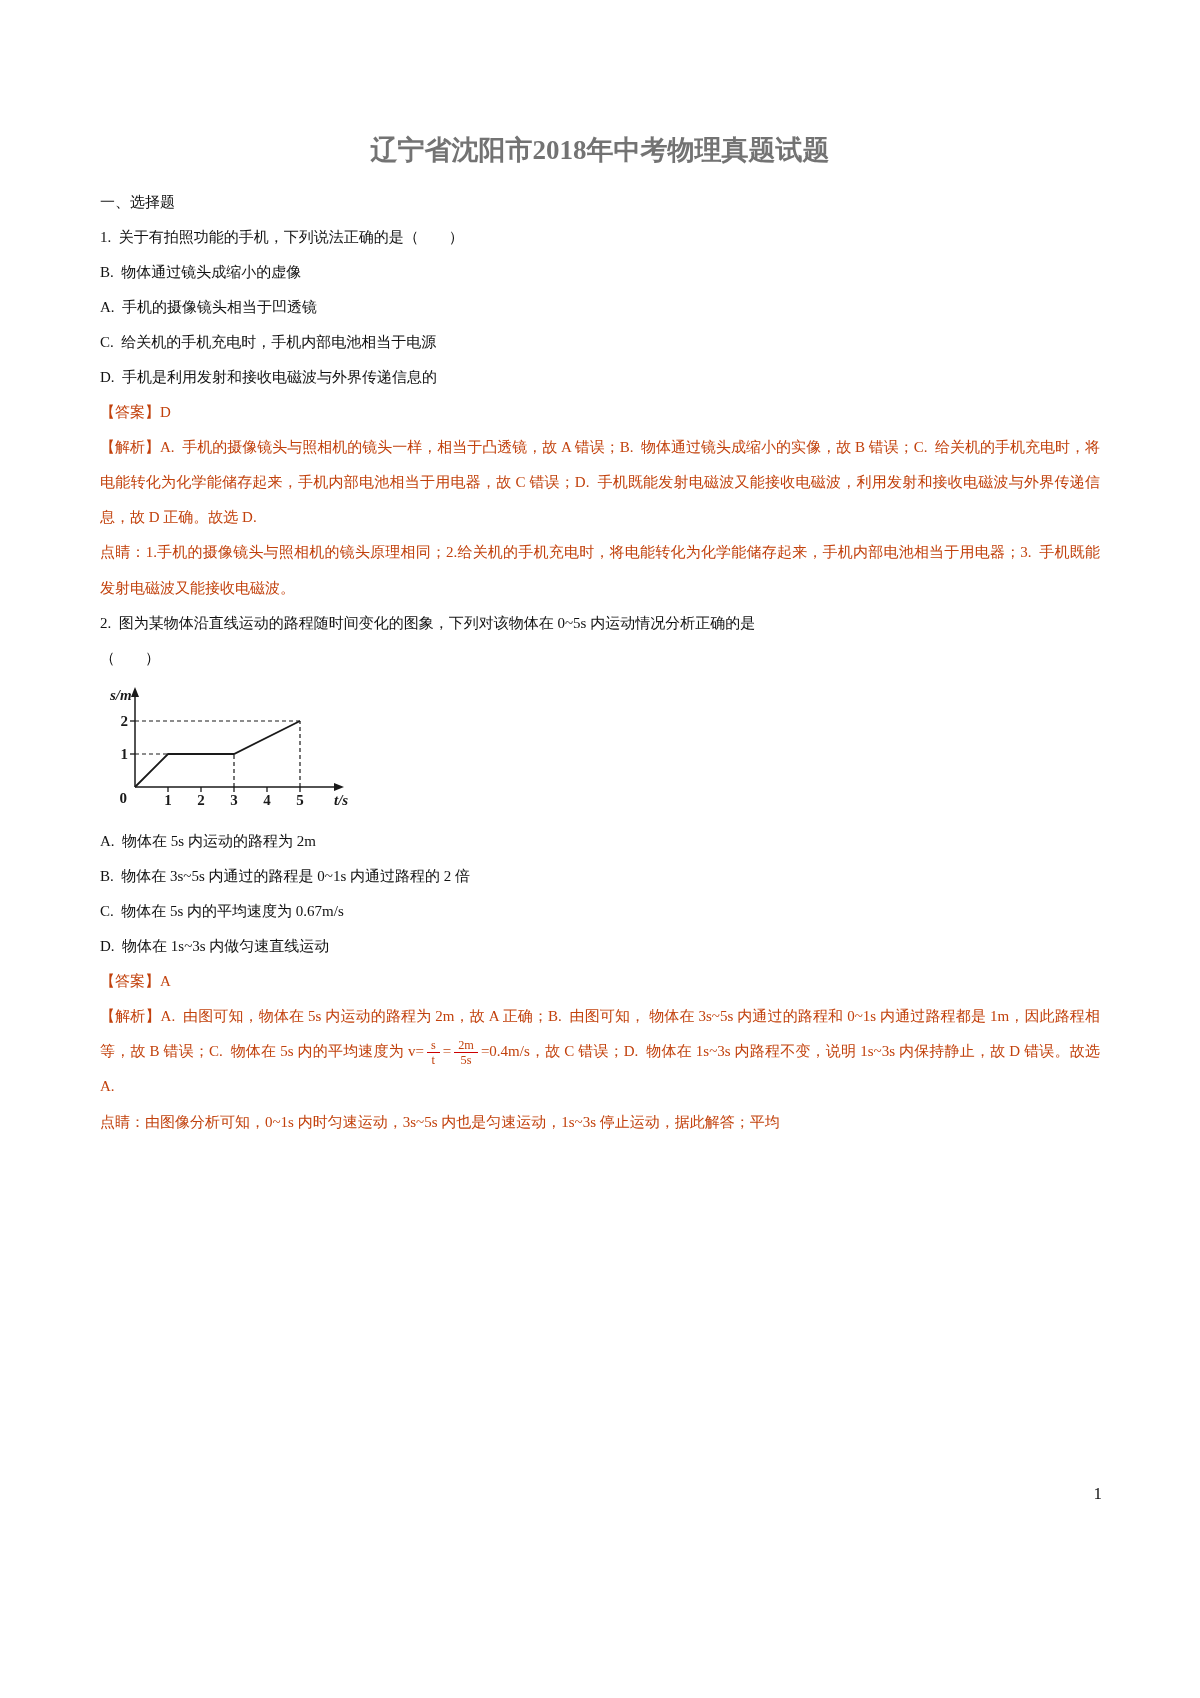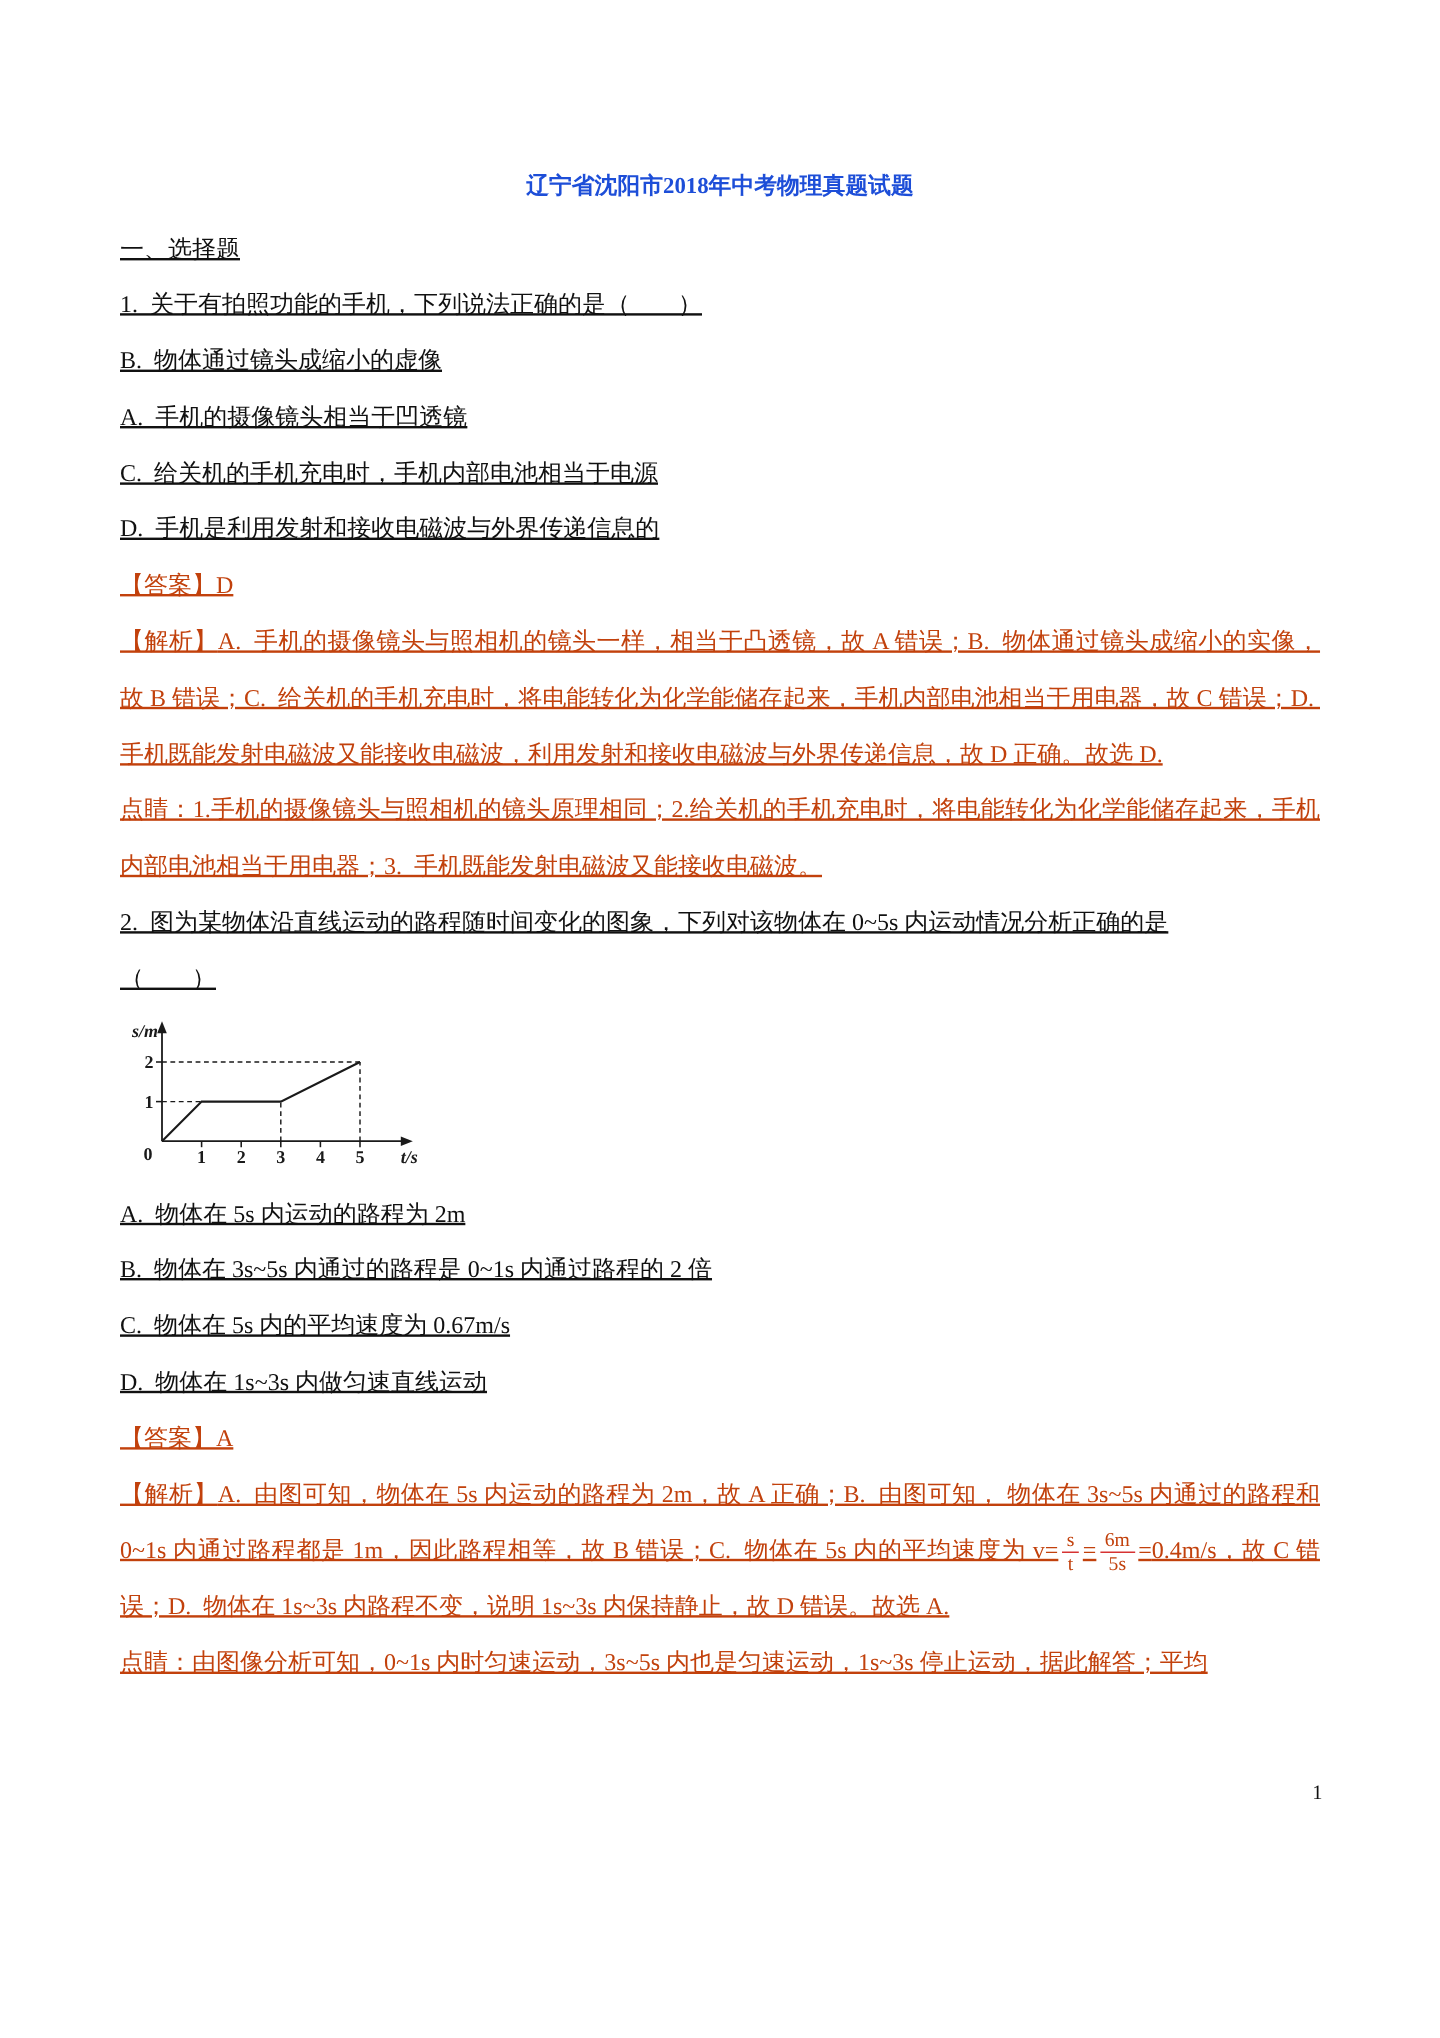--- a/index.html
+++ b/index.html
@@ -8,27 +8,27 @@
     height: 1698px;
     background: #ffffff;
     color: #111111;
     font-family: "Liberation Serif", "DejaVu Serif", serif;
     position: relative;
     overflow: hidden;
   }
   .page { padding: 126px 100px 0 100px; }
   .doc-title {
     text-align: center;
-    color: #1d4ed8;
-    font-size: 19px;
+    color: #737373;
+    font-size: 27px;
     font-weight: bold;
-    margin: 16px 0 14px 0;
+    margin: 4px 0 14px 0;
     line-height: 1.5;
   }
-  p { margin: 0; font-size: 20px; line-height: 2.34; text-decoration: underline; }
+  p { margin: 0; font-size: 15px; line-height: 2.34; }
   .red { color: #c2410c; }
   .justify { text-align: justify; }
   .graph-wrap { margin: 6px 0 4px 0; font-weight: bold; }
   svg text {
     font-family: "Liberation Serif", "DejaVu Serif", serif;
     fill: #1a1a1a;
   }
   .axis-label { font-style: italic; font-size: 15px; }
   .tick-label { font-size: 15px; }
   .frac {
@@ -119,21 +119,21 @@
   <p>B.&nbsp; 物体在 3s~5s 内通过的路程是 0~1s 内通过路程的 2 倍</p>
   <p>C.&nbsp; 物体在 5s 内的平均速度为 0.67m/s</p>
   <p>D.&nbsp; 物体在 1s~3s 内做匀速直线运动</p>
 
   <p class="red"><span>【答案】</span><span>A</span></p>
 
   <p class="red justify"><span>【解析】</span><span>A.&nbsp; 由图可知，物体在 5s 内运动的路程为 2m，故 A 正确；B.&nbsp; 由图可知，&nbsp;物体在 3s~5s 内通过的路程和 0~1s 内通过路程都是 1m，因此路程相等，故 B 错误；C.&nbsp; 物体在 5s 内的平均速度为 v=</span><span class="frac">
         <span class="num">s</span>
         <span class="den">t</span>
       </span><span>=</span><span class="frac">
-        <span class="num">6m</span>
+        <span class="num">2m</span>
         <span class="den">5s</span>
       </span><span>=</span><span>0.4m/s，故 C 错误；D.&nbsp; 物体在 1s~3s 内路程不变，说明 1s~3s 内保持静止，故 D 错误。故选 A.</span></p>
 
   <p class="red justify">点睛：由图像分析可知，0~1s 内时匀速运动，3s~5s 内也是匀速运动，1s~3s 停止运动，据此解答；平均</p>
 
 </div>
 
 <div class="pageno">1</div>
 
 </body></html>

